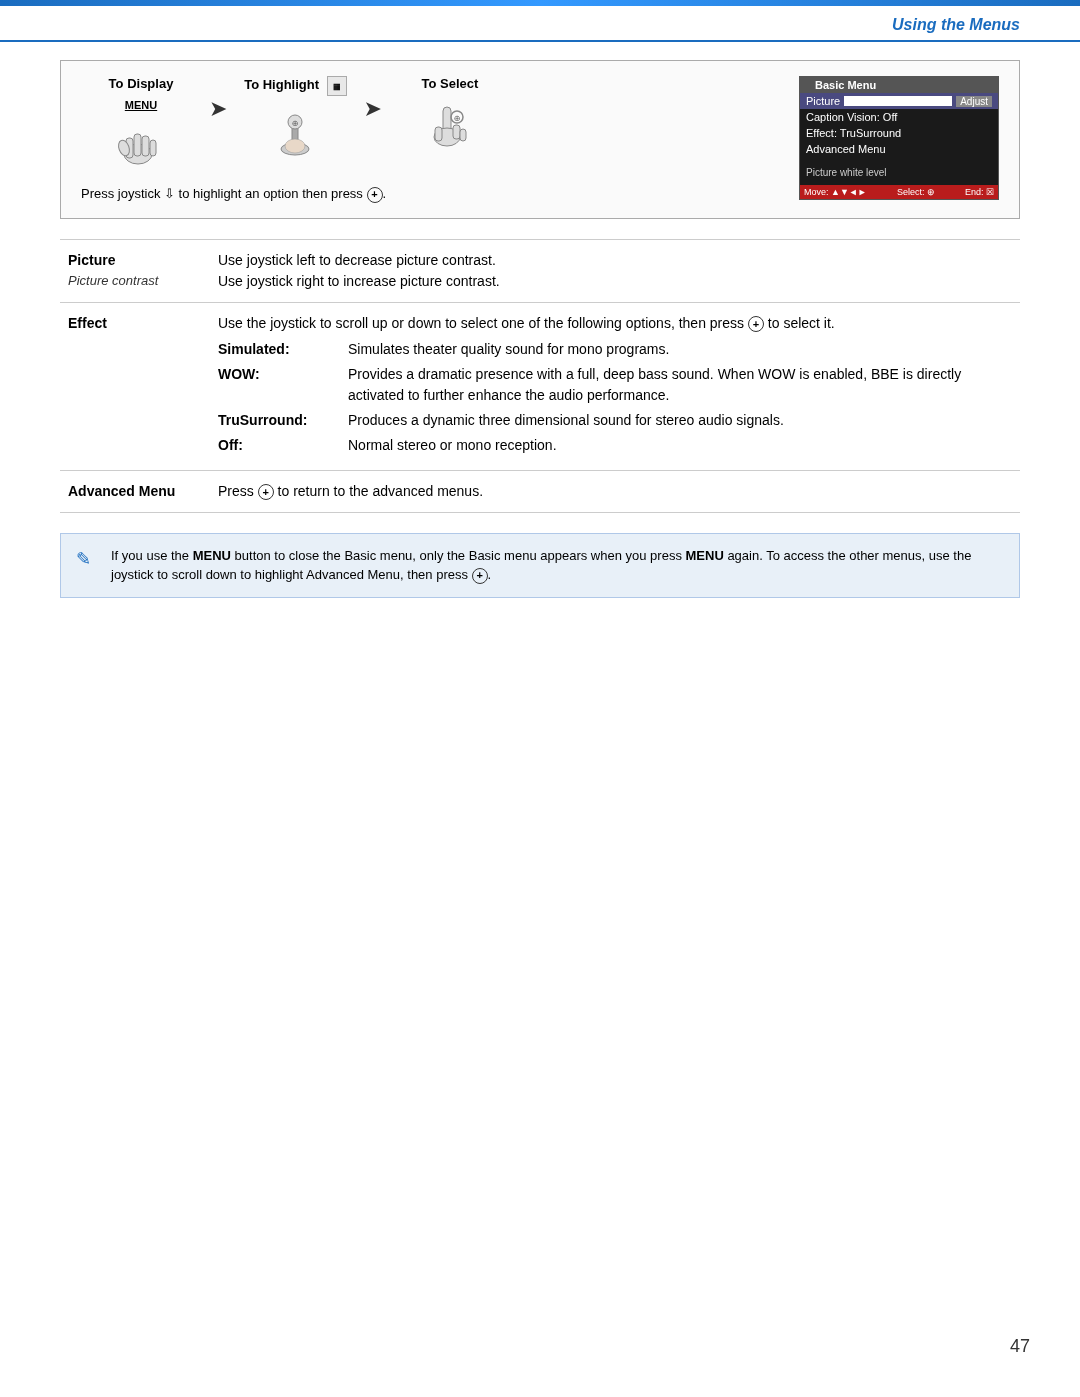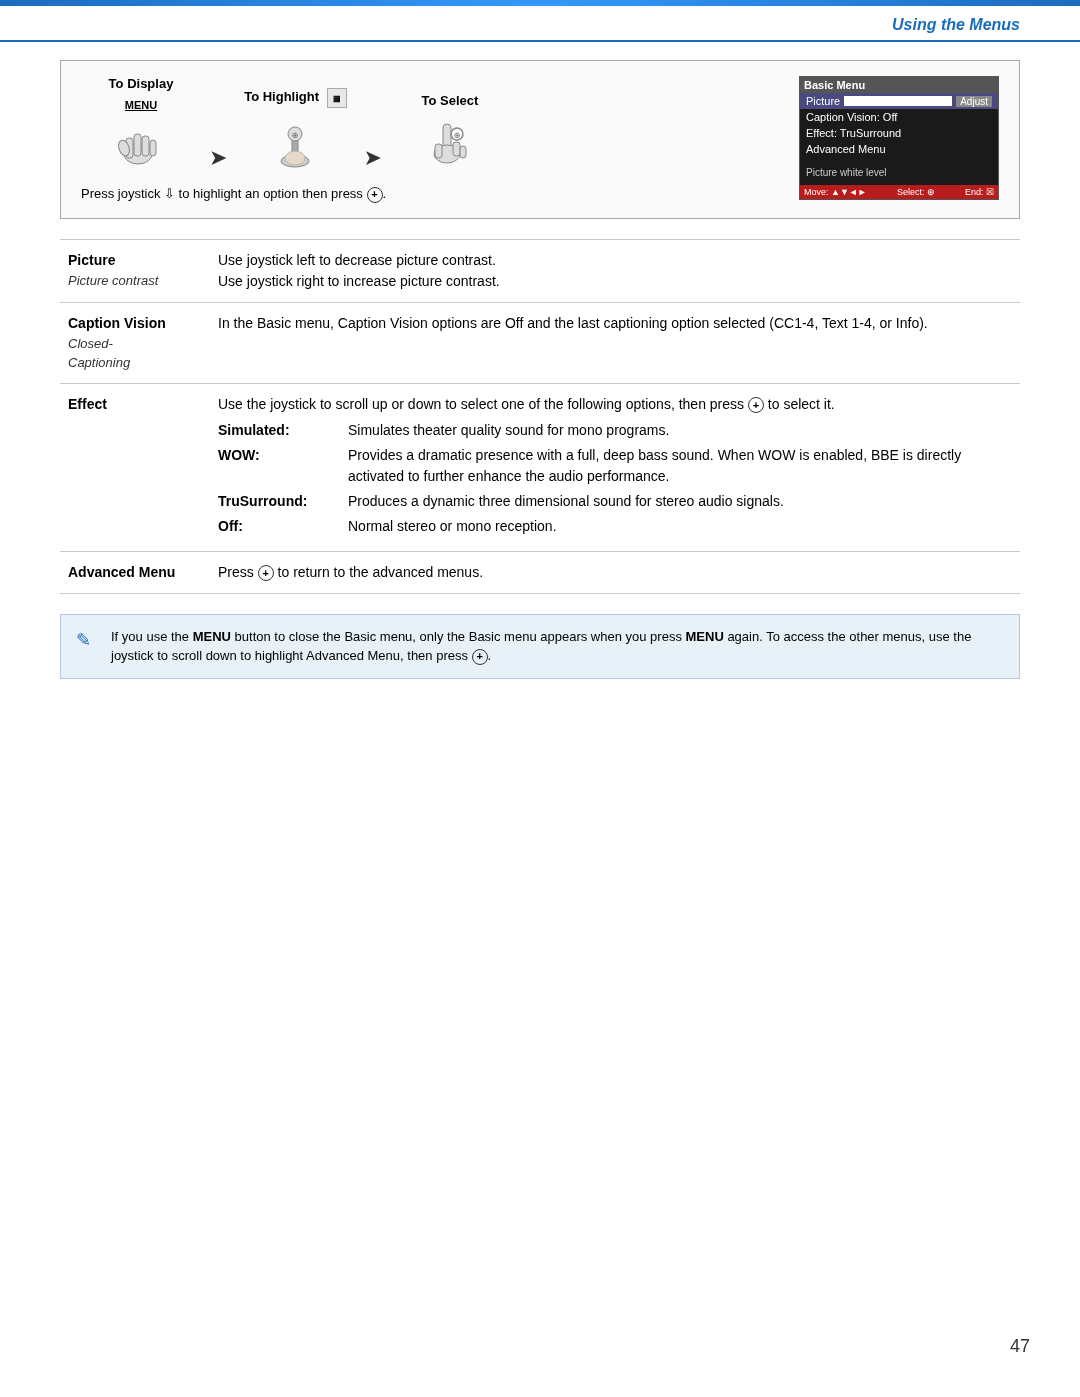--- a/index.html
+++ b/index.html
@@ -99,21 +99,21 @@
       background: #fafafa;
     }
     .instruction-intro {
       font-size: 14px;
       margin-bottom: 15px;
     }
 
     
     .steps-row {
       display: flex;
-      align-items: flex-end;
+      align-items: flex-start;
       gap: 0;
       margin-bottom: 15px;
     }
     .step-item {
       display: flex;
       flex-direction: column;
       align-items: center;
       min-width: 120px;
     }
     .step-label {
@@ -154,21 +154,21 @@
       background: #1a1a1a;
       color: white;
       width: 200px;
       font-size: 11px;
       padding: 0;
       margin-left: auto;
     }
     .bm-title {
       background: #555;
       color: white;
-      padding: 2px 4px;
+      padding: 2px 15px;
       font-weight: bold;
       font-size: 11px;
     }
     .bm-row {
       display: flex;
       align-items: center;
       padding: 2px 6px;
       font-size: 11px;
     }
     .bm-row.selected {
@@ -408,29 +408,20 @@
       <td class="term-cell">
         <div class="term">Picture</div>
         <div class="sub-term">Picture contrast</div>
       </td>
       <td>
         <div>Use joystick left to decrease picture contrast.</div>
         <div>Use joystick right to increase picture contrast.</div>
       </td>
     </tr>
 
-    <tr>
-      <td class="term-cell">
-        <div class="term">Caption Vision</div>
-        <div class="sub-term">Closed-<br>Captioning</div>
-      </td>
-      <td>
-        <div>In the Basic menu, Caption Vision options are Off and the last captioning option selected (CC1-4, Text 1-4, or Info).</div>
-      </td>
-    </tr>
 
     <tr>
       <td class="term-cell">
         <div class="term">Effect</div>
       </td>
       <td>
         <div>Use the joystick to scroll up or down to select one of the following options, then press <span class="circle-btn">+</span> to select it.</div>
         <div class="sub-options">
           <div class="sub-row">
             <span class="sub-key">Simulated:</span>

